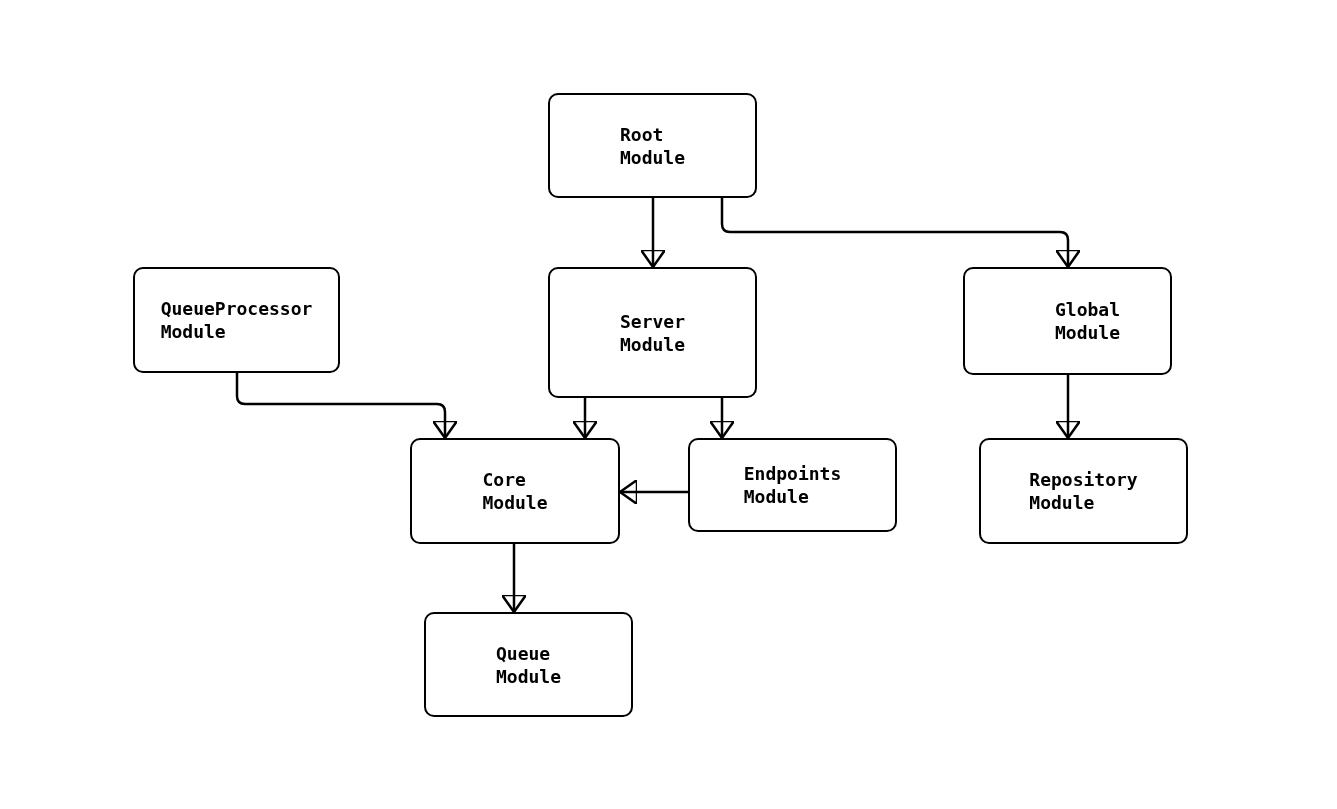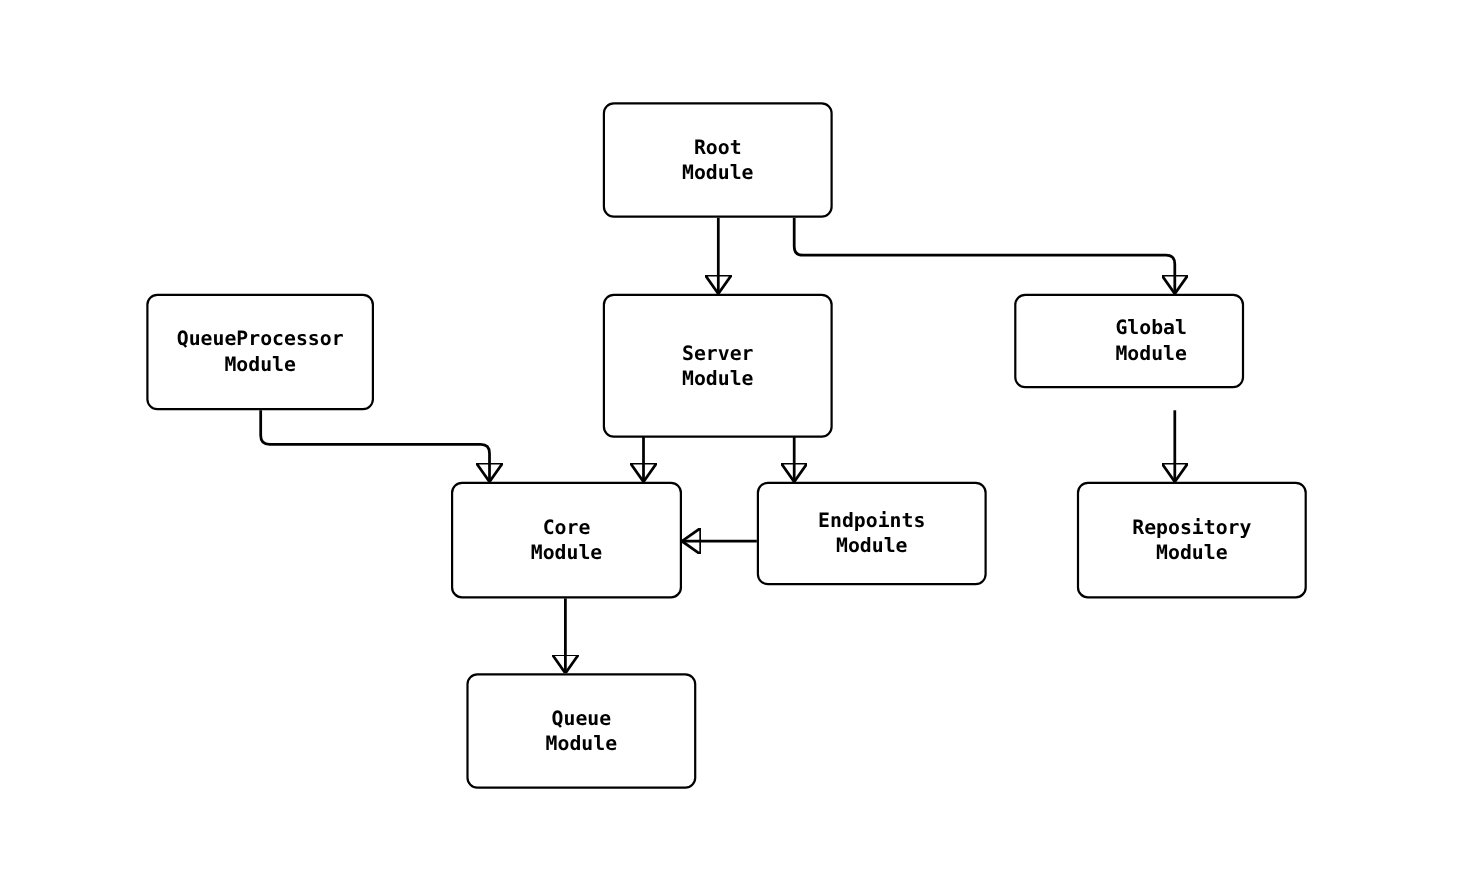--- a/index.html
+++ b/index.html
@@ -29,31 +29,30 @@
   }
   .node {
     position: absolute;
     box-sizing: border-box;
     background: #ffffff;
     border: 2.5px solid #000000;
     border-radius: 10px;
     display: flex;
     align-items: center;
     justify-content: center;
-    text-align: center;
     font-size: 18px;
     font-weight: bold;
     line-height: 23px;
     color: #000000;
     white-space: pre-line;
   }
   .node-root          { left: 548px;  top: 93px;  width: 209px; height: 105px; }
   .node-queueprocessor{ left: 133px;  top: 267px; width: 207px; height: 106px; }
   .node-server        { left: 548px;  top: 267px; width: 209px; height: 131px; }
-  .node-global        { left: 922px;  top: 267px; width: 209px; height: 86px; padding-left: 40px; }
+  .node-global        { left: 963px;  top: 267px; width: 209px; height: 108px; padding-left: 40px; }
   .node-core          { left: 410px;  top: 438px; width: 210px; height: 106px; }
   .node-endpoints     { left: 688px;  top: 438px; width: 209px; height: 94px; }
   .node-repository    { left: 963px;  top: 438px; width: 209px; height: 106px; margin-left: 16px; }
   .node-queue         { left: 424px;  top: 612px; width: 209px; height: 105px; }
 </style>
 </head>
 <body>
 
 <div class="canvas">
 

